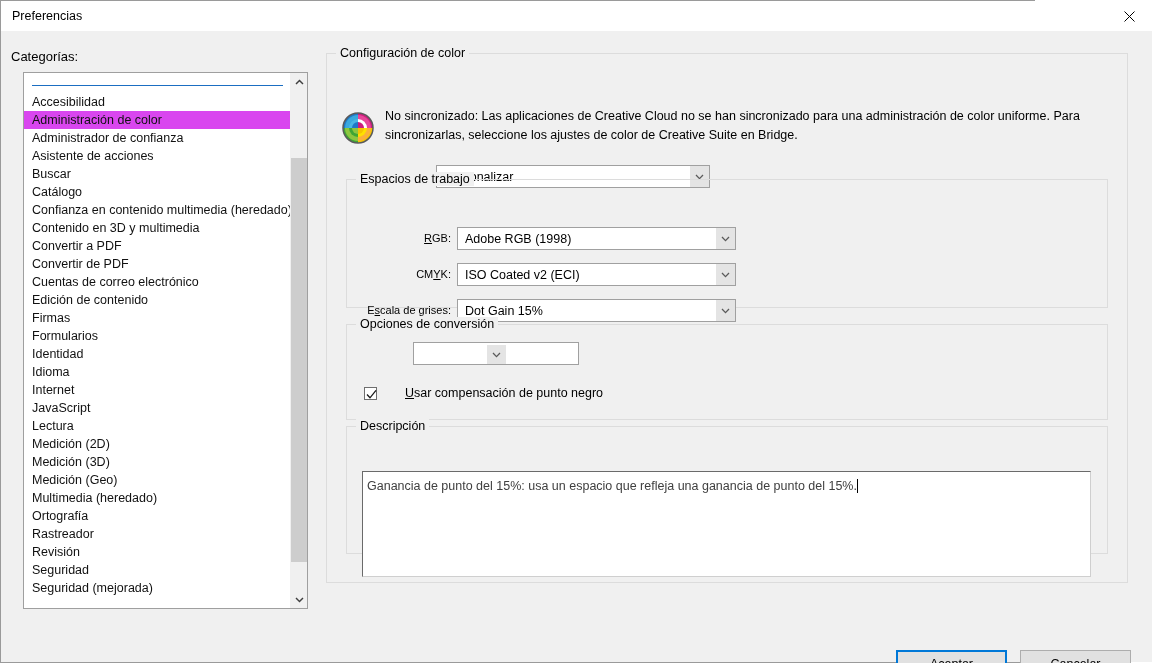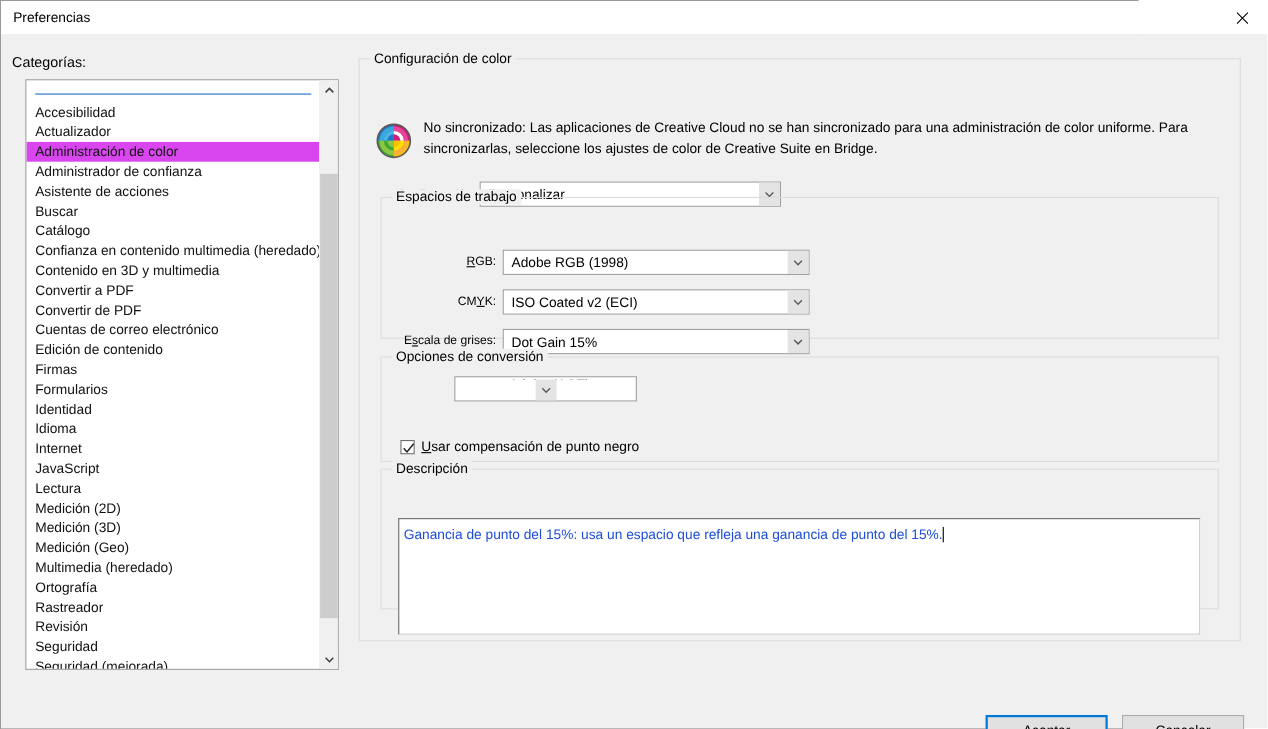--- a/index.html
+++ b/index.html
@@ -263,21 +263,21 @@
     border-left: 1px solid #6a6a6a;
     border-right: 1px solid #cfcfcf;
     border-bottom: 1px solid #cfcfcf;
     box-sizing: border-box;
     overflow: hidden;
   }
   .desc-text {
     position: absolute;
     left: 4px; top: 7px;
     font-size: 12.5px;
-    color: #1d4ed8;
+    color: #404040;
     white-space: nowrap;
   }
   .caret {
     display: inline-block;
     width: 1px;
     height: 14px;
     background: #000;
     vertical-align: -3px;
   }
 
@@ -320,21 +320,20 @@
 
   <div class="client">
 
     <div class="cat-label">Categorías:</div>
 
     <div class="cat-listbox">
       <div class="cat-inner">
         <div class="cat-topline"></div>
         <div class="cat-items" id="cat-items">
             <div class="cat-item">Accesibilidad</div>
-            <div class="cat-item">Actualizador</div>
             <div class="cat-item selected">Administración de color</div>
             <div class="cat-item">Administrador de confianza</div>
             <div class="cat-item">Asistente de acciones</div>
             <div class="cat-item">Buscar</div>
             <div class="cat-item">Catálogo</div>
             <div class="cat-item">Confianza en contenido multimedia (heredado)</div>
             <div class="cat-item">Contenido en 3D y multimedia</div>
             <div class="cat-item">Convertir a PDF</div>
             <div class="cat-item">Convertir de PDF</div>
             <div class="cat-item">Cuentas de correo electrónico</div>
@@ -457,21 +456,21 @@
     <div class="flabel" style="left:340px; top:316px; width:110px;"><span class="uline">M</span><span>otor:</span></div>
     <div class="combo gray" style="left:412px; top:311px; width:166px;flex-direction:column;">
       <span class="value">Adobe (ACE)</span>
       <span class="arrow-btn">
         <svg width="9" height="6" viewBox="0 0 9 6">
             <path d="M1 1 L4.5 4.6 L8 1" stroke="#5a5a5a" stroke-width="1.3" fill="none"></path>
           </svg>
       </span>
     </div>
 
-    <div class="checkrow" style="left:363px; top:368px;">
+    <div class="checkrow" style="left:363px; top:355px;gap:22px;">
       <span class="checkbox">
         <svg width="11" height="11" viewBox="0 0 11 11">
           <path d="M1 5.5 L4 8.8 L10 1.4" stroke="#1a1a1a" stroke-width="1.3" fill="none"></path>
         </svg>
       </span>
       <span class="ctext"><span class="uline">U</span><span>sar compensación de punto negro</span></span>
     </div>
 
     <div class="groupbox" id="gb-desc">
       <span class="gb-title">Descripción</span>

